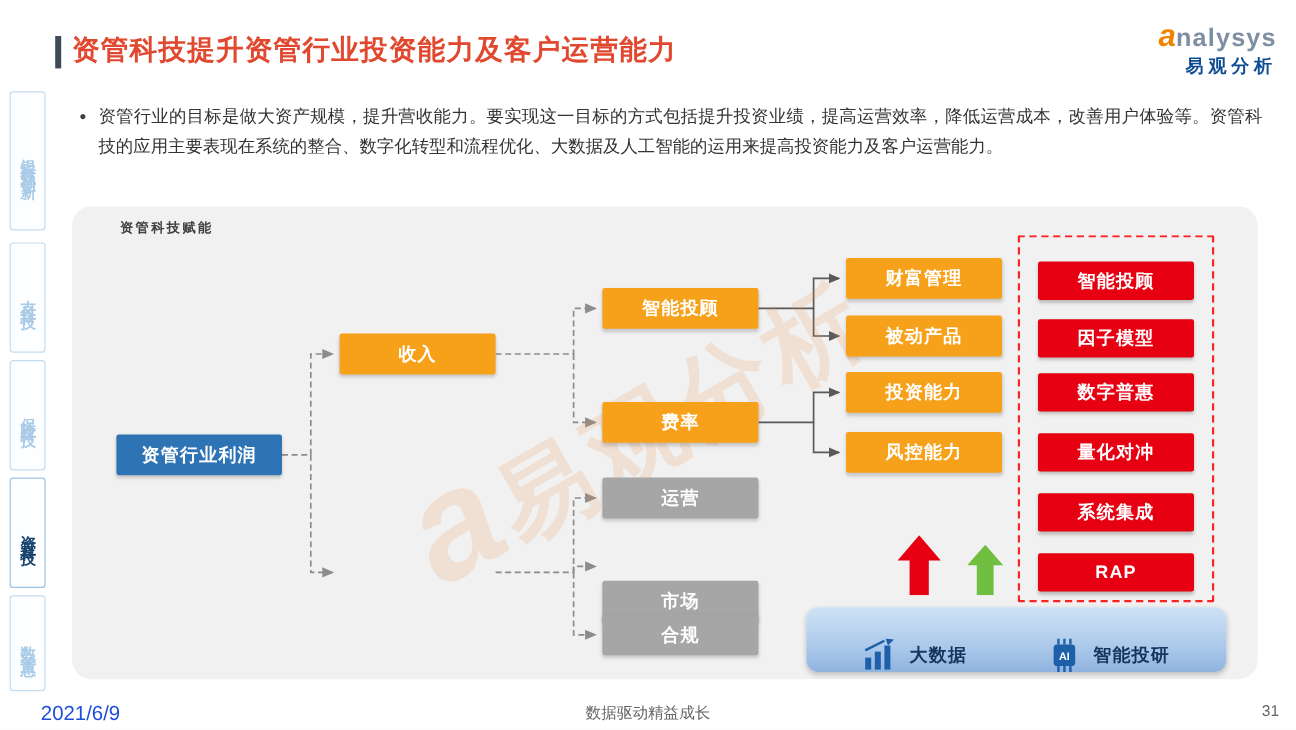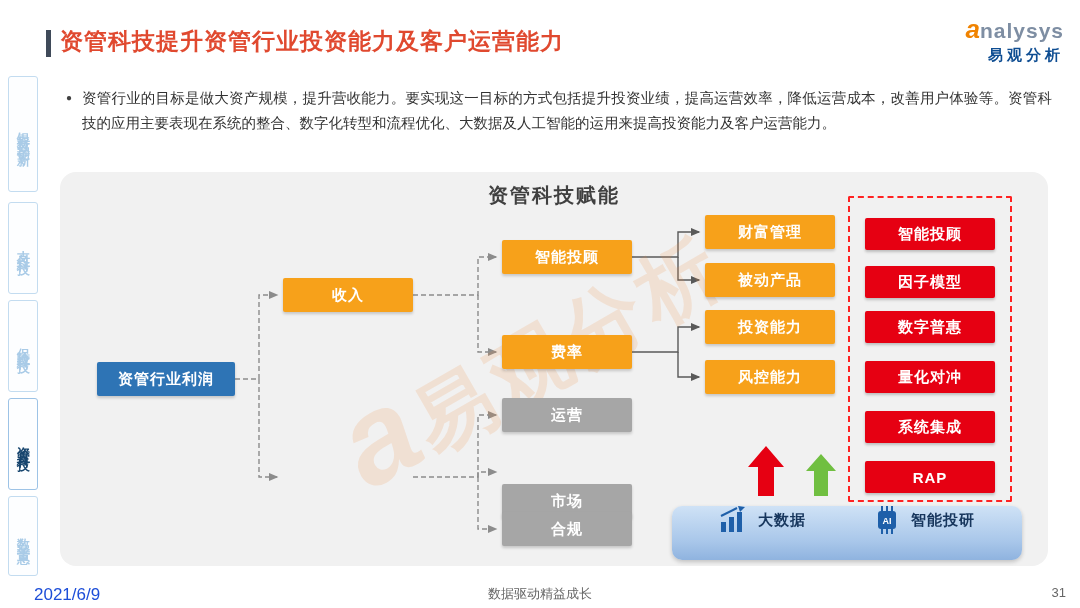--- a/index.html
+++ b/index.html
@@ -29,21 +29,21 @@
               color:#A9CBE7; font-size:13px; font-weight:bold; cursor:pointer; }
   .side-tab.active { color:#17456E; border-color:#9DC3E6; }
   .tab1 { top:76px;  height:116px; }
   .tab2 { top:202px; height:92px; }
   .tab3 { top:300px; height:92px; }
   .tab4 { top:398px; height:92px; }
   .tab5 { top:496px; height:80px; }
 
   
   .panel { position:absolute; left:60px; top:172px; width:988px; height:394px; background:#F1F1F1; border-radius:16px; }
-  .panel-title { position:absolute; top:10px; left:0; right:0; text-align:center; font-size:20px; font-weight:bold; color:#404040; letter-spacing:2px; }
+  .panel-title { position:absolute; top:10px; left:0; right:0; font-size:11px; font-weight:bold; color:#404040; letter-spacing:2px;padding-left:40px; }
 
   .node { position:absolute; width:130px; height:34px; display:flex; align-items:center; justify-content:center;
           color:#ffffff; font-size:15px; font-weight:600; letter-spacing:1px; border-radius:2px;
           box-shadow:0 2px 3px rgba(0,0,0,0.18); }
   .blue   { background:#2E74B5; }
   .orange { background:#F7A11A; }
   .gray   { background:#A6A6A6; }
 
   .n-profit  { left:37px;  top:190px; width:138px; }
   .n-income  { left:223px; top:106px; }
@@ -64,21 +64,21 @@
           border-radius:2px; box-shadow:0 2px 3px rgba(0,0,0,0.22); }
   .t0 { top:46px; } .t1 { top:94px; } .t2 { top:139px; } .t3 { top:189px; } .t4 { top:239px; } .t5 { top:289px; }
 
   .up-arrow { position:absolute; }
   .arrow-red   { left:688px; top:274px; }
   .arrow-green { left:746px; top:282px; }
 
   .bottom-bar { position:absolute; left:612px; top:334px; width:350px; height:54px; border-radius:10px;
                 background:linear-gradient(180deg,#CFE2F6 0%,#A9C7EA 65%,#8FB3DF 100%);
                 box-shadow:0 2px 4px rgba(0,0,0,0.2);
-                display:flex; align-items:flex-start; justify-content:center; gap:66px; }
+                display:flex; align-items:flex-end; justify-content:center; gap:66px; }
   .bb-group { display:flex; align-items:center; gap:9px; }
   .bb-label { color:#17365D; font-size:15px; font-weight:bold; letter-spacing:1px; }
 
   .connectors { position:absolute; left:0; top:0; width:988px; height:394px; pointer-events:none; }
 
   .watermark { position:absolute; left:250px; top:70px; width:560px; transform:rotate(-30deg);
                color:#EE8A3C; opacity:0.16; font-weight:bold; pointer-events:none; white-space:nowrap; }
   .wm-a { font-size:125px; font-style:italic; }
   .wm-text { font-size:80px; letter-spacing:6px; }
 

